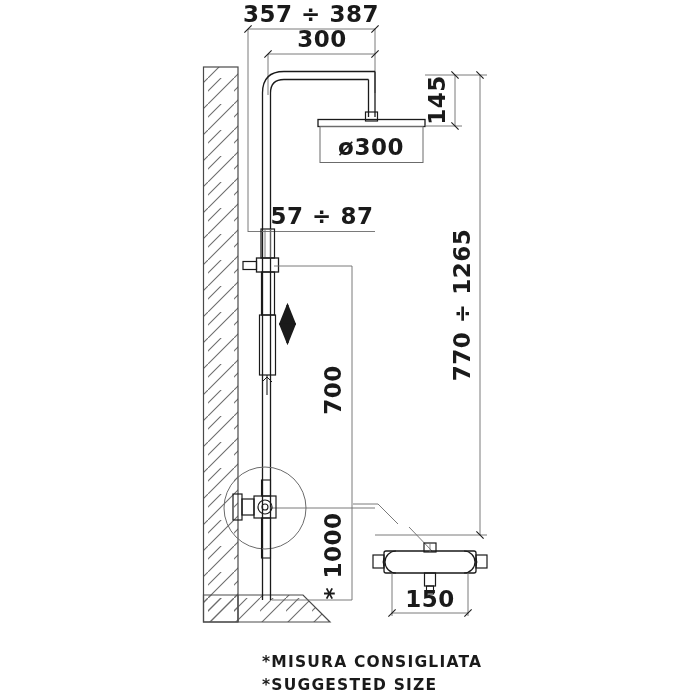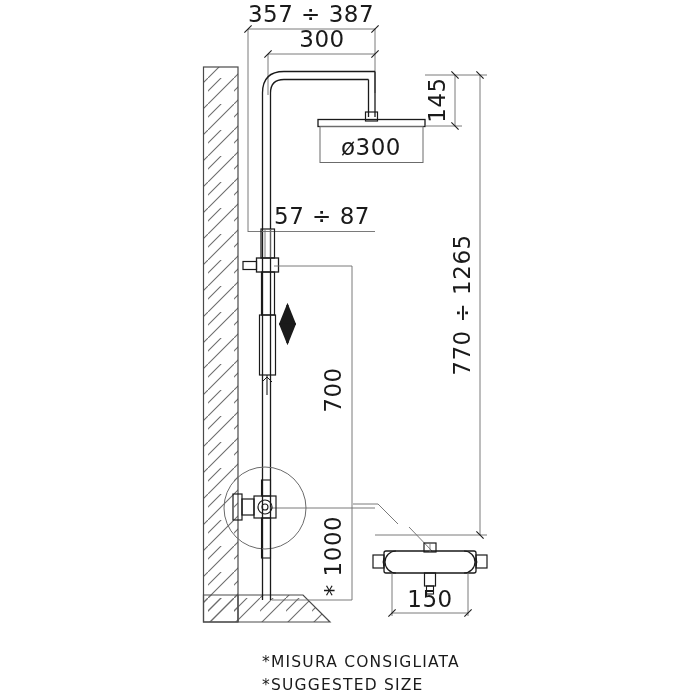--- a/index.html
+++ b/index.html
@@ -11,20 +11,21 @@
     width: 700px;
     height: 700px;
     font-family: "DejaVu Sans", "Liberation Sans", sans-serif;
     overflow: hidden;
   }
   #sheet {
     position: relative;
     width: 700px;
     height: 700px;
     background: #ffffff;
+    font-weight: bold;
   }
   svg.drawing {
     position: absolute;
     left: 0;
     top: 0;
     width: 700px;
     height: 700px;
   }
   text {
     font-family: "DejaVu Sans", "Liberation Sans", sans-serif;

